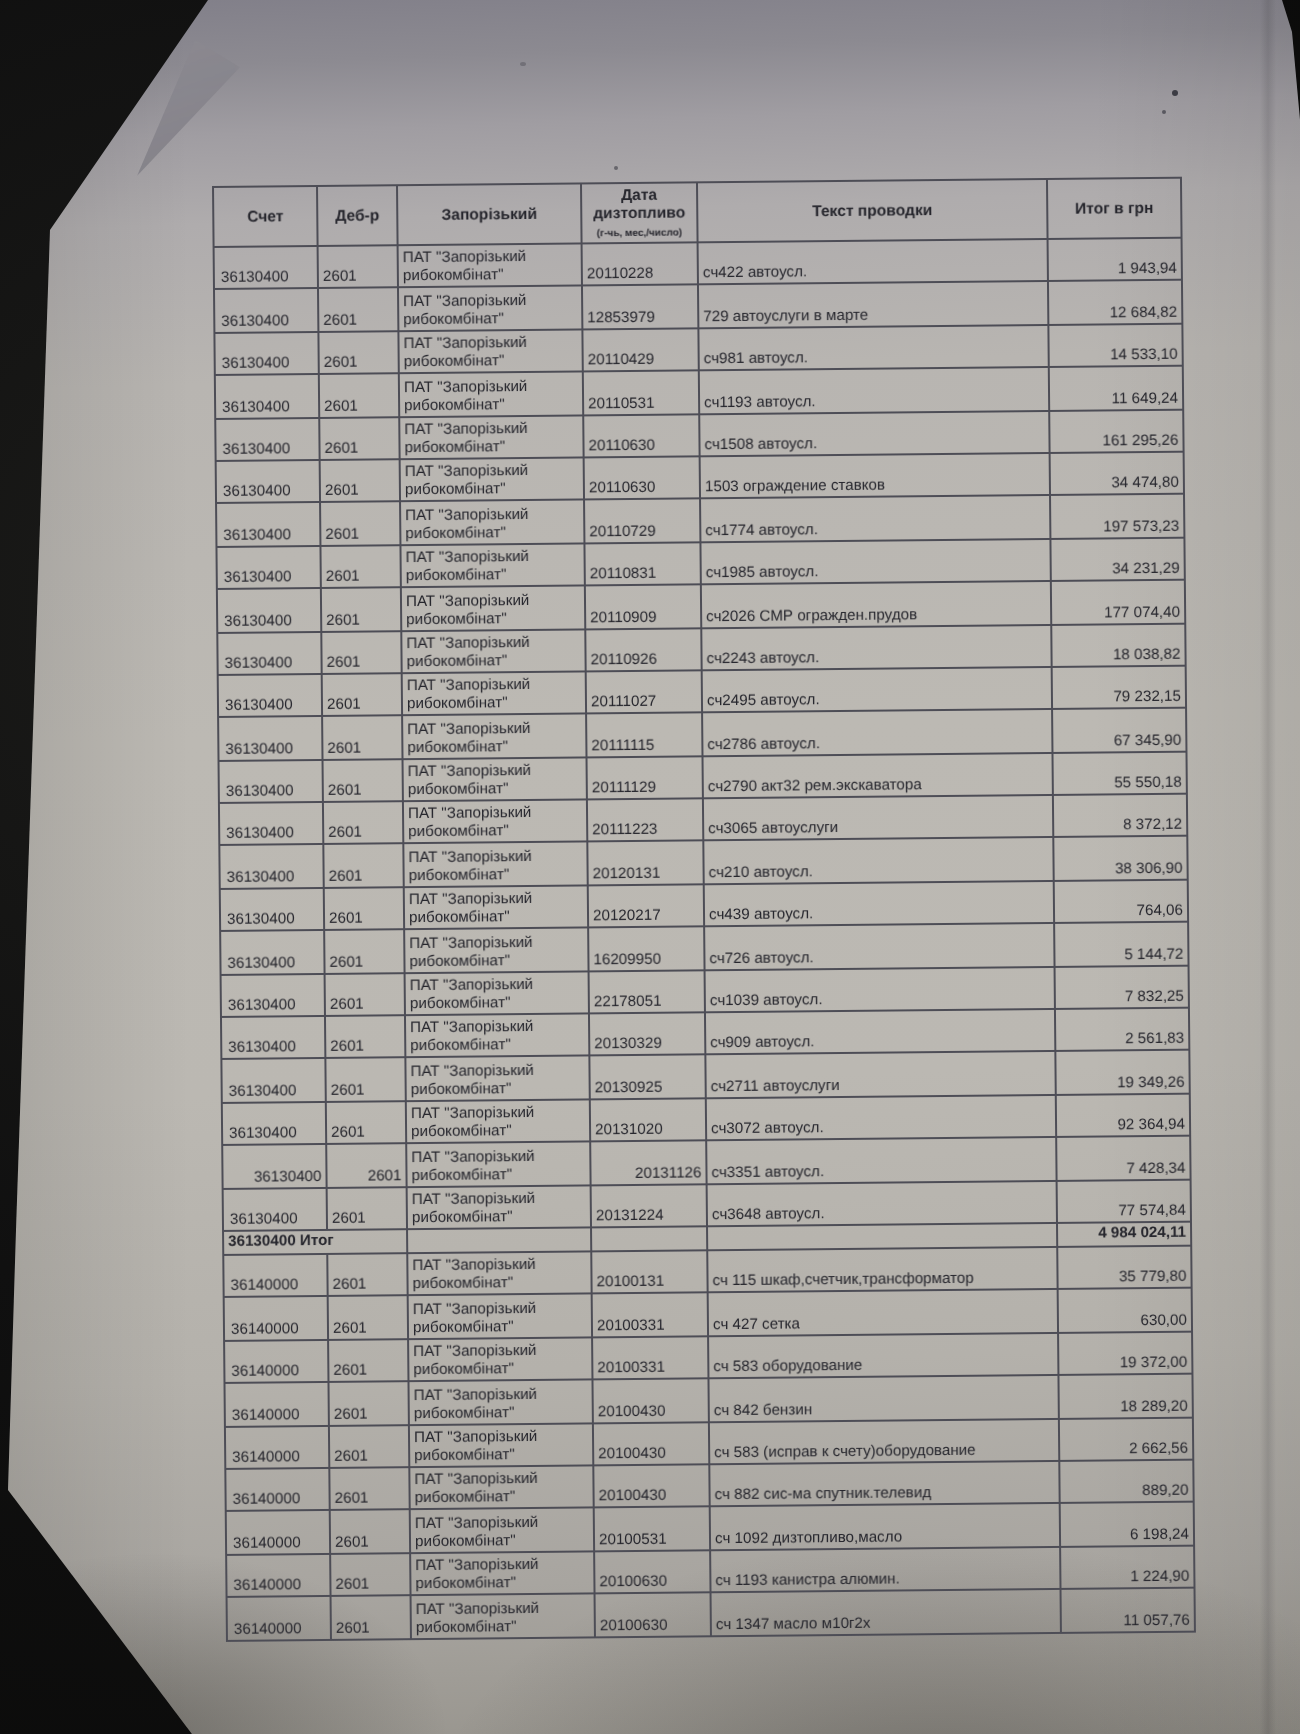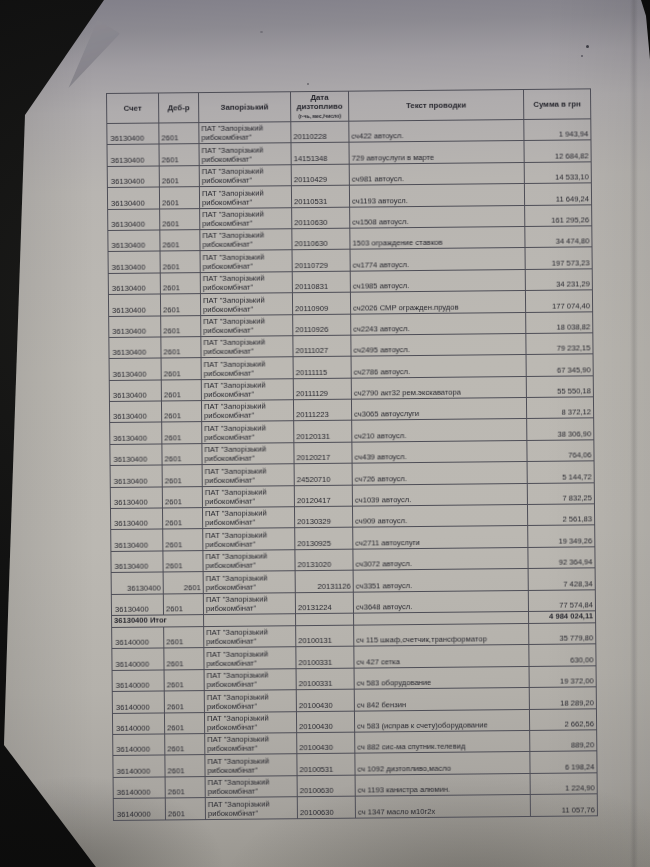--- a/index.html
+++ b/index.html
@@ -95,38 +95,38 @@
       <thead>
         <tr>
           <th>Счет</th>
           <th>Деб-р</th>
           <th>Запорізький</th>
           <th>
             <span>Дата дизтопливо</span>
             <span class="hdr-note">(г-чь, мес,/число)</span>
           </th>
           <th>Текст проводки</th>
-          <th>Сумма в грн</th>
+          <th>Итог в грн</th>
         </tr>
       </thead>
       <tbody>
   <tr>
     <td class="c-acct">36130400</td>
     <td class="c-deb">2601</td>
     <td class="c-name">ПАТ "Запорізький рибокомбінат"</td>
     <td class="c-date">20110228</td>
     <td class="c-text">сч422 автоусл.</td>
     <td class="c-amt">1 943,94</td>
   </tr>
 
   <tr>
     <td class="c-acct">36130400</td>
     <td class="c-deb">2601</td>
     <td class="c-name">ПАТ "Запорізький рибокомбінат"</td>
-    <td class="c-date">14151348</td>
+    <td class="c-date">12853979</td>
     <td class="c-text">729 автоуслуги в марте</td>
     <td class="c-amt">12 684,82</td>
   </tr>
 
   <tr>
     <td class="c-acct">36130400</td>
     <td class="c-deb">2601</td>
     <td class="c-name">ПАТ "Запорізький рибокомбінат"</td>
     <td class="c-date">20110429</td>
     <td class="c-text">сч981 автоусл.</td>
@@ -247,30 +247,30 @@
     <td class="c-name">ПАТ "Запорізький рибокомбінат"</td>
     <td class="c-date">20120217</td>
     <td class="c-text">сч439 автоусл.</td>
     <td class="c-amt">764,06</td>
   </tr>
 
   <tr>
     <td class="c-acct">36130400</td>
     <td class="c-deb">2601</td>
     <td class="c-name">ПАТ "Запорізький рибокомбінат"</td>
-    <td class="c-date">24520710</td>
+    <td class="c-date">16209950</td>
     <td class="c-text">сч726 автоусл.</td>
     <td class="c-amt">5 144,72</td>
   </tr>
 
   <tr>
     <td class="c-acct">36130400</td>
     <td class="c-deb">2601</td>
     <td class="c-name">ПАТ "Запорізький рибокомбінат"</td>
-    <td class="c-date">20120417</td>
+    <td class="c-date">22178051</td>
     <td class="c-text">сч1039 автоусл.</td>
     <td class="c-amt">7 832,25</td>
   </tr>
 
   <tr>
     <td class="c-acct">36130400</td>
     <td class="c-deb">2601</td>
     <td class="c-name">ПАТ "Запорізький рибокомбінат"</td>
     <td class="c-date">20130329</td>
     <td class="c-text">сч909 автоусл.</td>

